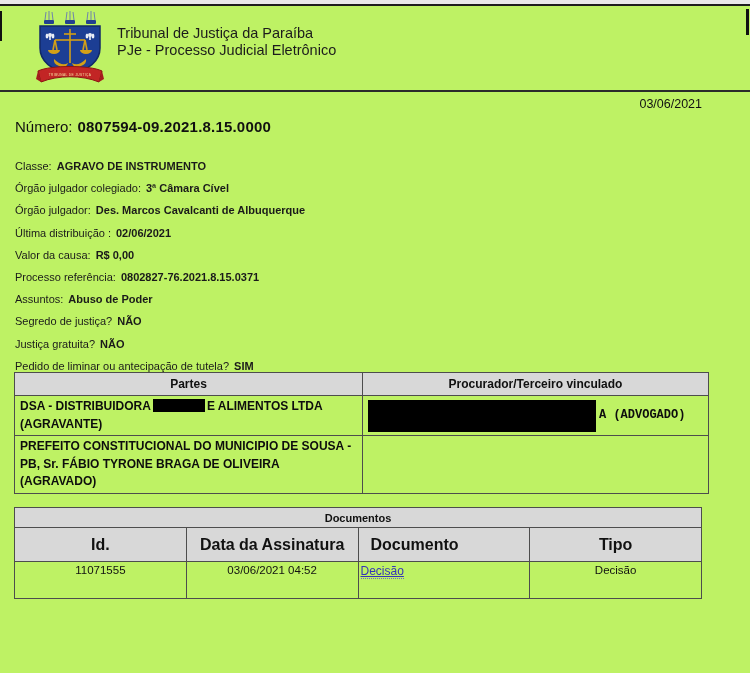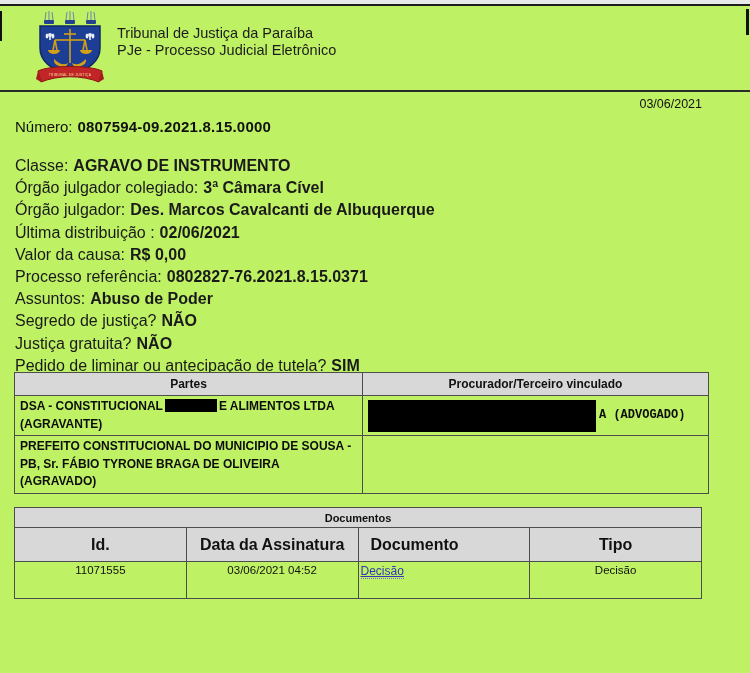--- a/index.html
+++ b/index.html
@@ -20,21 +20,21 @@
   
   .logo{position:absolute;left:36px;top:5px;width:68px;height:78px;}
   .org-title{position:absolute;left:117px;top:21px;font-size:14.5px;line-height:17px;color:#1c1c1c;}
 
   .divider{position:absolute;left:0;top:86px;width:750px;height:2px;background:#2b2b2b;}
   .doc-date{position:absolute;top:93px;right:48px;font-size:12.5px;color:#111;}
 
   .numero-line{position:absolute;left:15px;top:114px;font-size:15px;color:#111;}
   .numero-line b{margin-left:5px;letter-spacing:.2px;}
 
-  .details{position:absolute;left:15px;top:151px;font-size:16px;}
+  .details{position:absolute;left:15px;top:151px;font-size:11px;}
   .detail-line{height:22.2px;line-height:22.2px;white-space:nowrap;}
   .detail-line b{margin-left:5px;}
 
   
   table{border-collapse:collapse;table-layout:fixed;}
   .partes-table{position:absolute;left:14px;top:368px;width:688px;}
   .docs-table{position:absolute;left:14px;top:503px;width:688px;}
   th,td{border:1px solid #4d4d4d;}
   .hdr{background:#d8d8d8;font-weight:bold;text-align:center;font-size:12px;color:#111;}
   .partes-table .hdr{height:20px;}
@@ -160,21 +160,21 @@
   </div>
 
   <table class="partes-table">
     <tbody>
         <tr>
       <th class="hdr party-cell">Partes</th>
       <th class="hdr proc-cell">Procurador/Terceiro vinculado</th>
     </tr>
     <tr class="row-h1">
       <td class="party-cell">
-        <span>DSA - CONSTITUCIONAL</span><span class="redact redact-inline"></span><span>E ALIMENTOS LTDA</span><br>
+        <span>DSA - DISTRIBUIDORA</span><span class="redact redact-inline"></span><span>E ALIMENTOS LTDA</span><br>
         <span>(AGRAVANTE)</span>
       </td>
       <td class="proc-cell">
         <div class="proc-flex">
           <span class="redact redact-block"></span>
           <span class="proc-label">A (ADVOGADO)</span>
         </div>
       </td>
     </tr>
     <tr class="row-h3">

